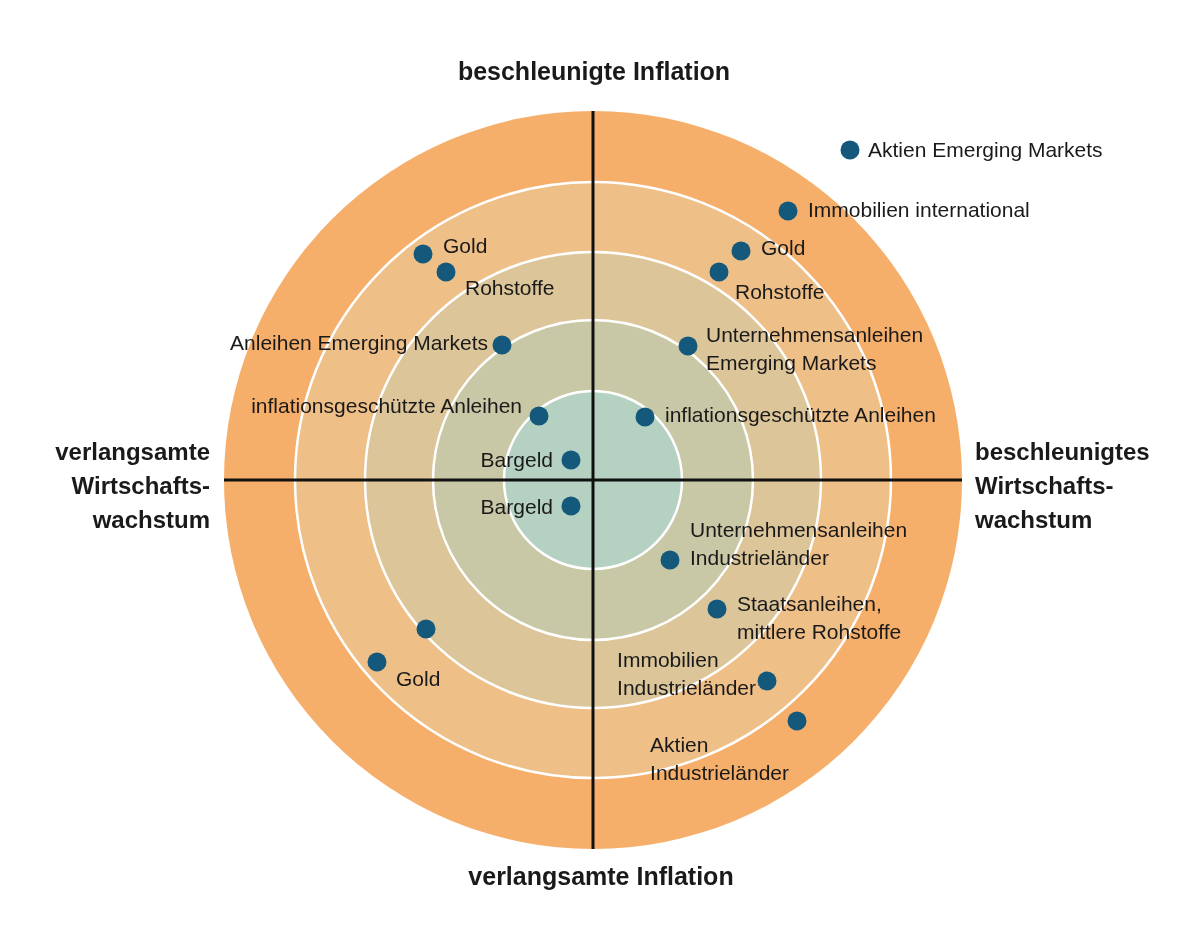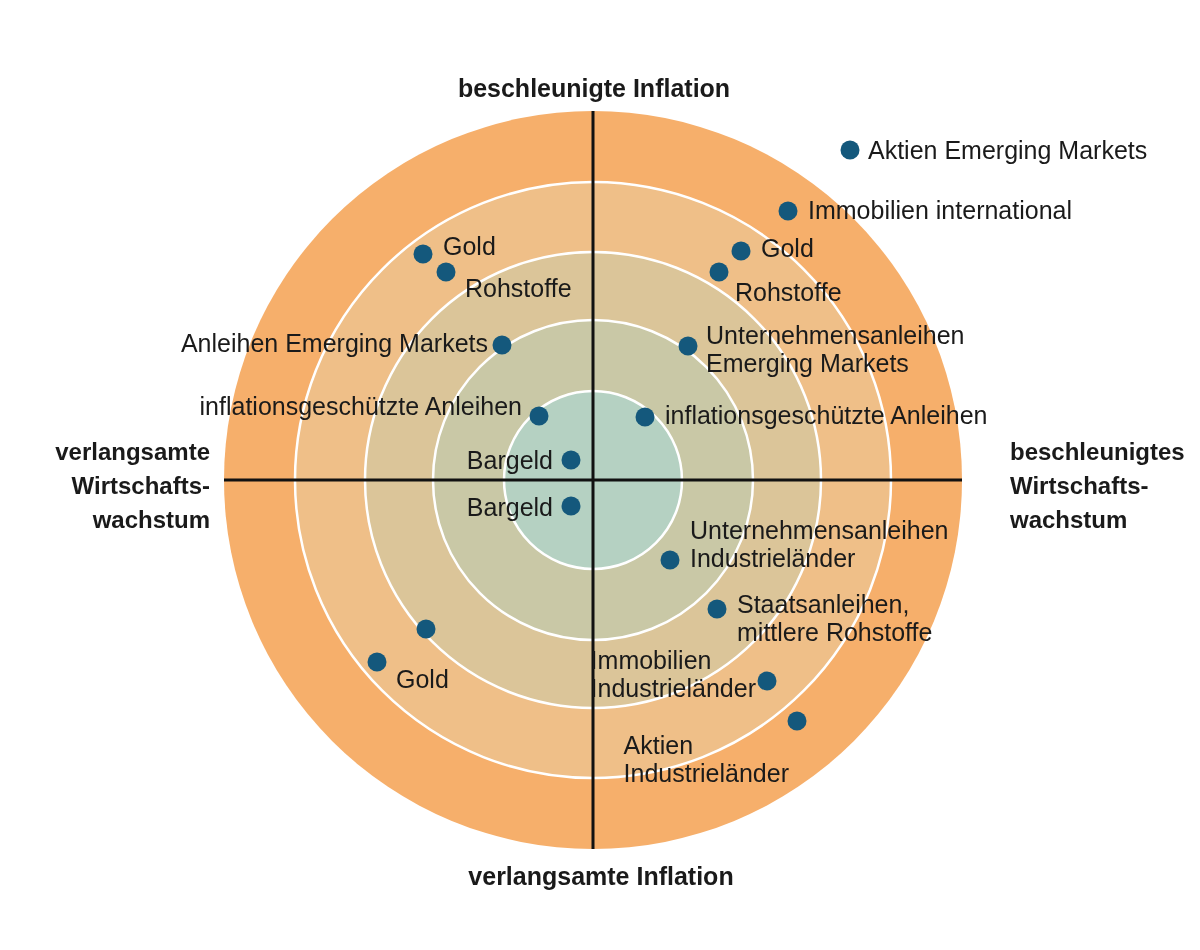--- a/index.html
+++ b/index.html
@@ -39,50 +39,50 @@
     left: 0; top: 0; width: 100%; height: 100%;
   }
   .dot {
     position: absolute;
     border-radius: 50%;
     transform: translate(-50%, -50%);
   }
   .pt-label {
     position: absolute;
     color: #1a1a1a;
-    font-size: 25px;
+    font-size: 21px;
     line-height: 28px;
     white-space: pre-line;
   }
   .pt-label.align-right { text-align: left; }
   .pt-label.align-left { text-align: left; }
 </style>
 </head>
 <body>
 
 <div class="stage">
   <svg id="rings-svg" width="1200" height="950">
       <circle cx="593" cy="480" r="369" fill="#F6AF6B"></circle>
       <circle cx="593" cy="480" r="298" fill="#EFBF88" stroke="#ffffff" stroke-width="2.5"></circle>
       <circle cx="593" cy="480" r="228" fill="#DBC599" stroke="#ffffff" stroke-width="2.5"></circle>
       <circle cx="593" cy="480" r="160" fill="#C9C8A6" stroke="#ffffff" stroke-width="2.5"></circle>
       <circle cx="593" cy="480" r="89" fill="#B5D1C2" stroke="#ffffff" stroke-width="2.5"></circle>
       <line x1="593" y1="111" x2="593" y2="849" stroke="#111111" stroke-width="3"></line>
       <line x1="224" y1="480" x2="962" y2="480" stroke="#111111" stroke-width="3"></line>
     </svg>
 
-  <div class="axis-title top" id="title-top" style="left: 594px; top: 75px;">beschleunigte Inflation</div>
+  <div class="axis-title top" id="title-top" style="left: 594px; top: 58px;">beschleunigte Inflation</div>
 
   <div class="axis-title bottom" id="title-bottom" style="left: 594px; top: 863px; margin-left: 7px;">verlangsamte Inflation</div>
 
   <div class="axis-title side left-side" id="title-left" style="right: 990px; top: 435px;">verlangsamte
 Wirtschafts-
 wachstum</div>
 
-  <div class="axis-title side right-side" id="title-right" style="left: 975px; top: 435px; margin-left: 35px;">beschleunigtes
+  <div class="axis-title side right-side" id="title-right" style="left: 975px; top: 435px;">beschleunigtes
 Wirtschafts-
 wachstum</div>
 
   <div class="points-layer" id="points-layer">
       <div class="dot" style="height: 19px; width: 19px; background: rgb(20, 88, 124); left: 850px; top: 150px;"></div>
       <div class="pt-label align-left" style="top: 136px; left: 868px;">Aktien Emerging Markets</div>
       <div class="dot" style="height: 19px; width: 19px; background: rgb(20, 88, 124); left: 788px; top: 211px;"></div>
       <div class="pt-label align-left" style="top: 196px; left: 808px;">Immobilien international</div>
       <div class="dot" style="height: 19px; width: 19px; background: rgb(20, 88, 124); left: 741px; top: 251px;"></div>
       <div class="pt-label align-left" style="top: 234px; left: 761px;">Gold</div>

